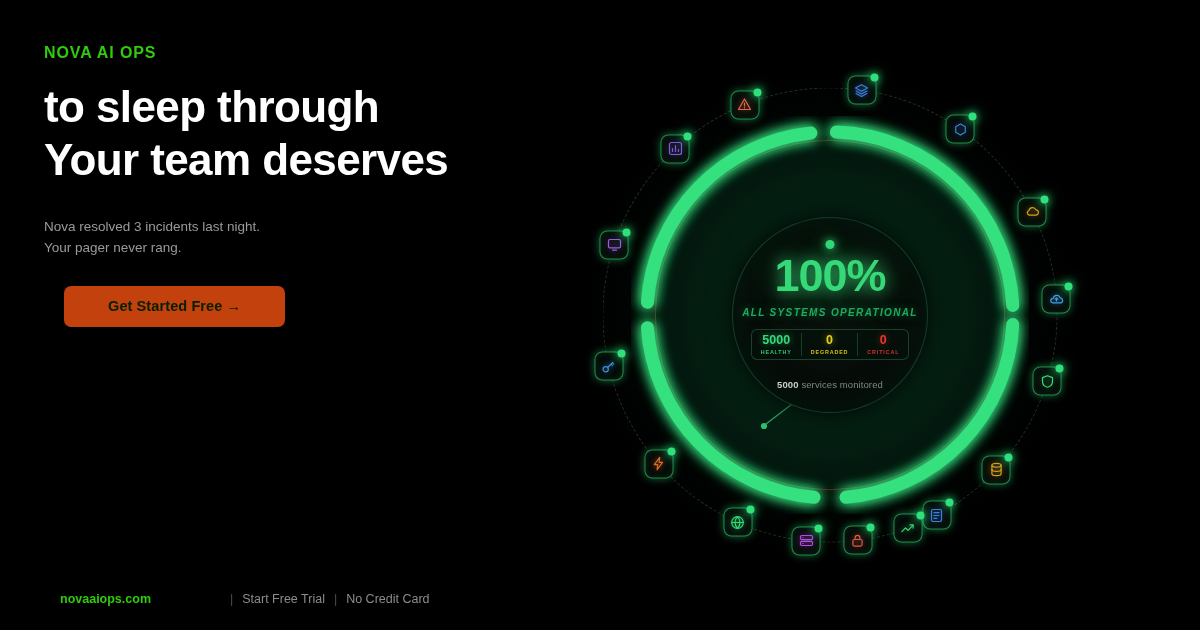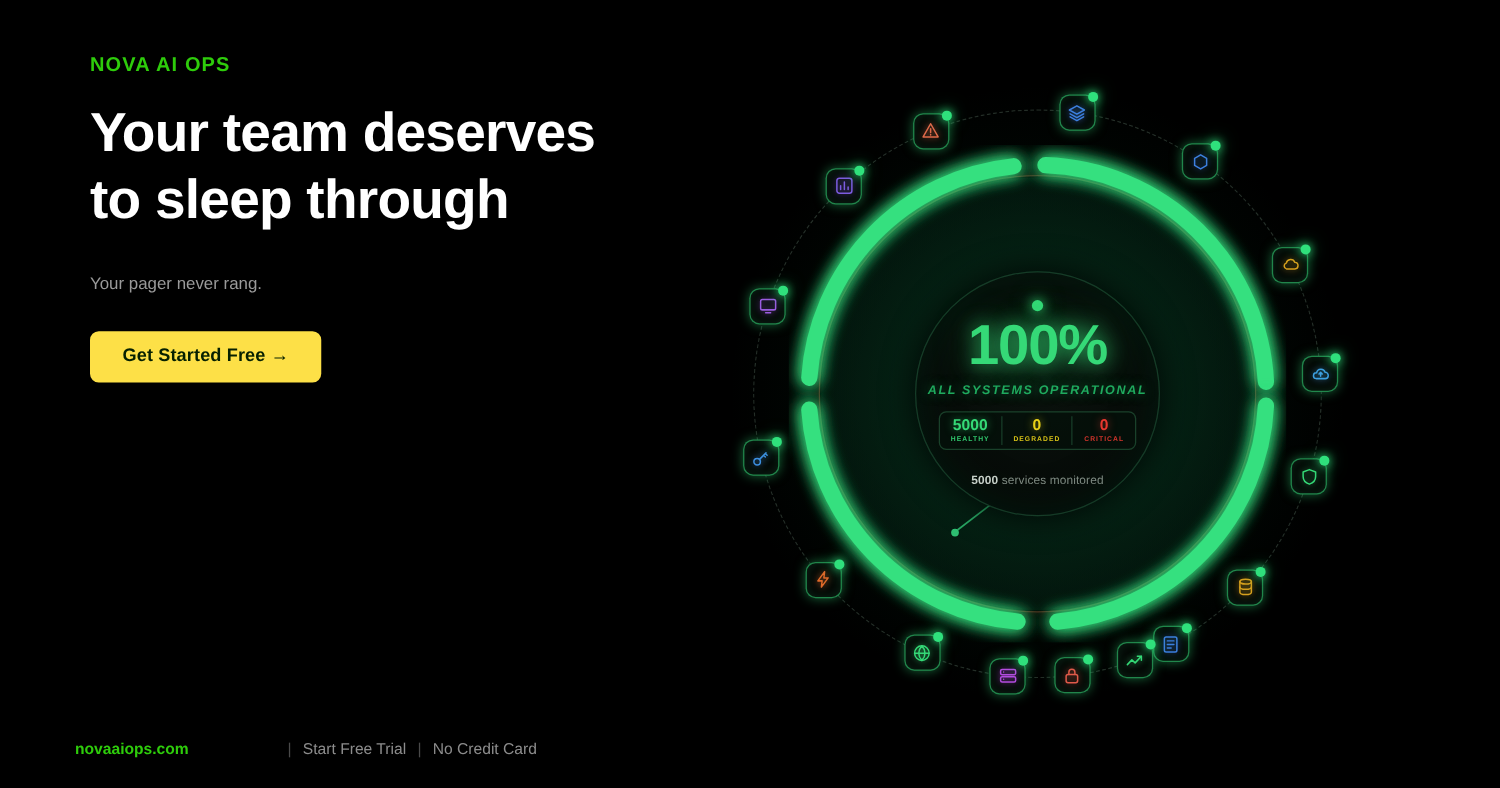--- a/index.html
+++ b/index.html
@@ -5,43 +5,43 @@
   * { margin:0; padding:0; box-sizing:border-box; }
   html, body {
     width:1200px; height:630px;
     background:#000;
     font-family:"Liberation Sans", sans-serif;
     overflow:hidden;
   }
   #stage { position:relative; width:1200px; height:630px; background:#000; }
 
   
-  .copy { position:absolute; left:72px; top:44px; width:520px; }
+  .copy { position:absolute; left:44px; top:44px; width:520px; }
   .eyebrow {
     font-size:16px; font-weight:700; letter-spacing:0.9px;
     color:#2ecc0b; line-height:1.1;
   }
   .headline {
     margin-top:18px;
     font-size:44px; font-weight:700; line-height:53px;
     color:#ffffff; letter-spacing:-0.6px;
   }
   .headline span { display:block; }
   .sub {
     margin-top:30px; font-size:13.5px; line-height:21px; color:#9a9a9a;
   }
   .sub span { display:block; }
   .cta {
     display:inline-flex; align-items:center; justify-content:center;
-    margin-top:28px; height:41px; padding:0 26px;
-    background:#fde047; color:#062000;
+    margin-top:28px; height:41px; padding:0 44px;
+    background:#c2410c; color:#062000;
     border:none; border-radius:7px;
     font-family:"Liberation Sans", sans-serif;
     font-size:14.5px; font-weight:700; letter-spacing:0.1px;
-    cursor:pointer; white-space:nowrap;
+    cursor:pointer; white-space:nowrap;margin-left:20px;
   }
 
   
   .footer {
     position:absolute; left:60px; bottom:24px;
     display:flex; align-items:flex-start; gap:0;
     font-size:12.5px;
   }
   .footer .site { color:#2ecc0b; font-weight:700; }
   .footer .links { color:#8c8c8c; margin-left:70px; display:flex; align-items:center; }
@@ -125,24 +125,25 @@
   }
 </style>
 </head>
 <body>
 
 <div id="stage">
 
   <div class="copy">
     <div class="eyebrow">NOVA AI OPS</div>
     <h1 class="headline">
+      <span>to sleep through</span>
       <span>Your team deserves</span>
-      <span>to sleep through</span>
     </h1>
     <div class="sub">
+      <span>Nova resolved 3 incidents last night.</span>
       <span>Your pager never rang.</span>
     </div>
     <button class="cta">Get Started Free →</button>
   </div>
 
   <div class="footer">
     <span class="site">novaaiops.com</span>
     <span class="links">
       <span class="sep">|</span>
       <span>Start Free Trial</span>

